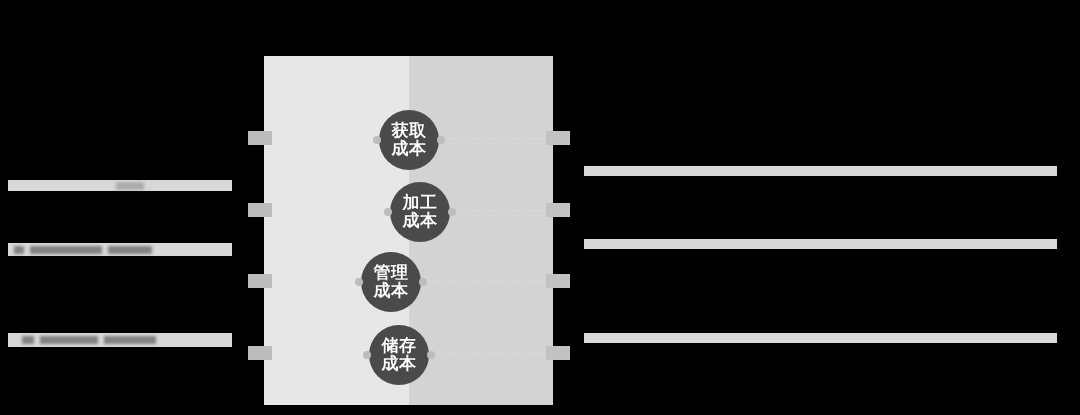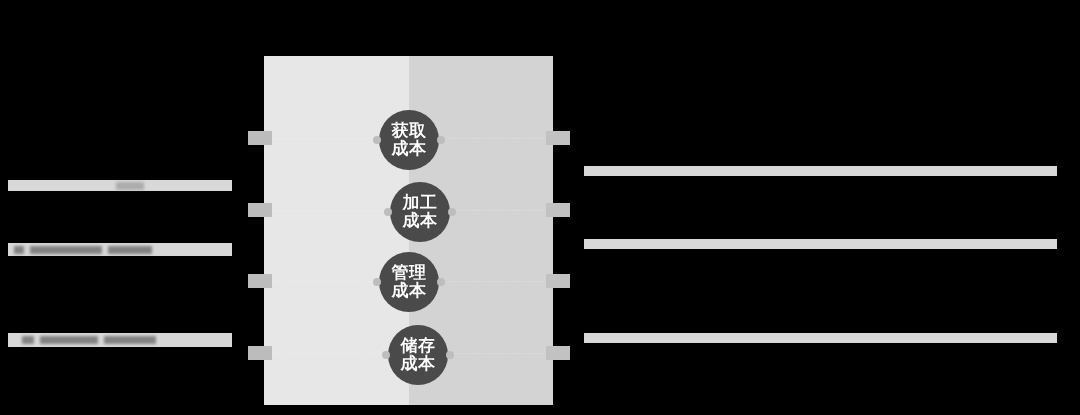--- a/index.html
+++ b/index.html
@@ -134,25 +134,25 @@
   <div class="stub right" style="left:546px; top:346px"></div>
 
   <div class="node" style="left:379px; top:110px">
     <span class="ln">获取</span>
     <span class="ln">成本</span>
   </div>
   <div class="node" style="left:390px; top:182px">
     <span class="ln">加工</span>
     <span class="ln">成本</span>
   </div>
-  <div class="node" style="left:379px; top:252px">
+  <div class="node" style="left:361px; top:252px">
     <span class="ln">管理</span>
     <span class="ln">成本</span>
   </div>
-  <div class="node" style="left:388px; top:325px">
+  <div class="node" style="left:369px; top:325px">
     <span class="ln">储存</span>
     <span class="ln">成本</span>
   </div>
 
   <div class="bar l1">
     <span class="smear faint" style="left:108px; width:28px;"></span>
   </div>
   <div class="bar l2">
     <span class="smear" style="left:6px;  width:10px;"></span>
     <span class="smear" style="left:22px; width:72px;"></span>

